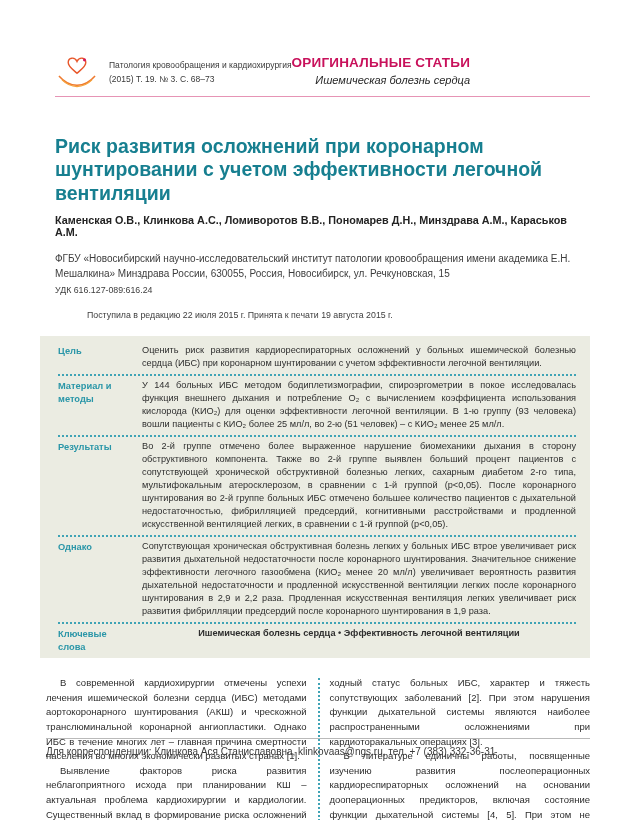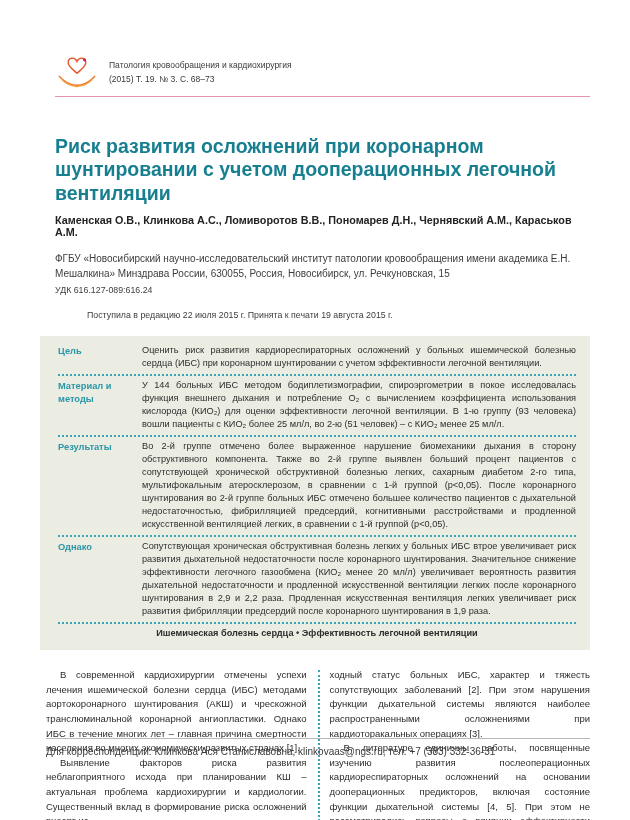--- a/index.html
+++ b/index.html
@@ -23,21 +23,21 @@
   .header-divider { height:1px; background:rgba(200,17,91,.45); margin:2px 0 0 15px; }
 
   
   .article-title { margin:38px 0 0 15px; width:537px; font-size:19.5px; line-height:1.2; font-weight:bold; color:#177f90; }
   .article-authors { margin:9px 0 0 15px; font-size:10.8px; font-weight:bold; color:#232323; }
   .article-affiliation { margin:13px 0 0 15px; width:532px; font-size:10px; line-height:1.5; color:#3d3d3d; }
   .article-udk { margin:4px 0 0 15px; font-size:8.8px; color:#3d3d3d; }
   .article-received { margin:15px 0 0 15px; font-size:8.8px; color:#3d3d3d;padding-left:32px; }
 
   
-  .abstract { margin-top:16px; background:#ebece2; padding:5px 14px 6px 18px; }
+  .abstract { margin-top:16px; background:#ebece2; padding:5px 14px 0 18px; }
   .ab-row { display:flex; padding:3px 0 4px 0; border-bottom:2px dotted #3fa3b5; }
   .ab-row:last-child { border-bottom:none; }
   .ab-label { flex:0 0 84px; font-size:9.3px; font-weight:bold; color:#2a96a8; line-height:13px; padding-top:1px; padding-right:6px; }
   .ab-text { flex:1; font-size:9.2px; line-height:13px; color:#2e2e2e; text-align:justify; }
   .ab-text.keywords { text-align:center;font-weight:bold; }
 
   
   .body-columns { display:flex; margin:18px 0 0 6px; width:544px; }
   .col { flex:1; font-size:9.5px; line-height:14.6px; color:#2c2c2c; text-align:justify; }
   .col p.indent { text-indent:14px; }
@@ -62,25 +62,29 @@
             <path d="M4.5 26.5c6.5 7.5 14 10.5 20.5 10.5s14-3 20.5-10.5" stroke="#ef7a2f" fill="none" stroke-width="1.7"></path>
             <path d="M8 31c5 5 11 7.5 17 7.5" stroke="#f5a33c" fill="none" stroke-width="1.4"></path>
             <path d="M42 31c-5 5-11 7.5-17 7.5" stroke="#f5a33c" fill="none" stroke-width="1.4"></path>
           </svg>
         </div>
         <div class="journal-info">
           <div>Патология кровообращения и кардиохирургия</div>
           <div>(2015) Т. 19. № 3. С. 68–73</div>
         </div>
       </div>
+      <div class="header-right">
+        <div class="section-label">ОРИГИНАЛЬНЫЕ СТАТЬИ</div>
+        <div class="section-subtitle">Ишемическая болезнь сердца</div>
+      </div>
     </div>
     <div class="header-divider"></div>
 
-    <h1 class="article-title">Риск развития осложнений при коронарном шунтировании с учетом дооперационных легочной вентиляции</h1>
-    <div class="article-authors">Каменская О.В., Клинкова А.С., Ломиворотов В.В., Пономарев Д.Н., Чернявский А.М., Караськов А.М.</div>
+    <h1 class="article-title">Риск развития осложнений при коронарном шунтировании с учетом эффективности легочной вентиляции</h1>
+    <div class="article-authors">Каменская О.В., Клинкова А.С., Ломиворотов В.В., Пономарев Д.Н., Минздрава А.М., Караськов А.М.</div>
     <div class="article-affiliation">ФГБУ «Новосибирский научно-исследовательский институт патологии кровообращения имени академика Е.Н. Мешалкина» Минздрава России, 630055, Россия, Новосибирск, ул. Речкуновская, 15</div>
     <div class="article-udk">УДК 616.127-089:616.24</div>
     <div class="article-received">Поступила в редакцию 22 июля 2015 г. Принята к печати 19 августа 2015 г.</div>
 
     <div class="abstract">
       <div class="ab-row">
         <div class="ab-label">Цель</div>
         <div class="ab-text">Оценить риск развития кардиореспираторных осложнений у больных ишемической болезнью сердца (ИБС) при коронарном шунтировании с учетом эффективности легочной вентиляции.</div>
       </div>
       <div class="ab-row">
@@ -89,20 +93,21 @@
       </div>
       <div class="ab-row">
         <div class="ab-label">Результаты</div>
         <div class="ab-text">Во 2-й группе отмечено более выраженное нарушение биомеханики дыхания в сторону обструктивного компонента. Также во 2-й группе выявлен больший процент пациентов с сопутствующей хронической обструктивной болезнью легких, сахарным диабетом 2-го типа, мультифокальным атеросклерозом, в сравнении с 1-й группой (p&lt;0,05). После коронарного шунтирования во 2-й группе больных ИБС отмечено большее количество пациентов с дыхательной недостаточностью, фибрилляцией предсердий, когнитивными расстройствами и продленной искусственной вентиляцией легких, в сравнении с 1-й группой (p&lt;0,05).</div>
       </div>
       <div class="ab-row">
         <div class="ab-label">Однако</div>
         <div class="ab-text">Сопутствующая хроническая обструктивная болезнь легких у больных ИБС втрое увеличивает риск развития дыхательной недостаточности после коронарного шунтирования. Значительное снижение эффективности легочного газообмена (КИО₂ менее 20 мл/л) увеличивает вероятность развития дыхательной недостаточности и продленной искусственной вентиляции легких после коронарного шунтирования в 2,9 и 2,2 раза. Продленная искусственная вентиляция легких увеличивает риск развития фибрилляции предсердий после коронарного шунтирования в 1,9 раза.</div>
       </div>
       <div class="ab-row">
+        <div class="ab-label">Ключевые слова</div>
         <div class="ab-text keywords">Ишемическая болезнь сердца • Эффективность легочной вентиляции</div>
       </div>
     </div>
 
     <div class="body-columns">
       <div class="col">
         <p class="indent">В современной кардиохирургии отмечены успехи лечения ишемической болезни сердца (ИБС) методами аортокоронарного шунтирования (АКШ) и чрескожной транслюминальной коронарной ангиопластики. Однако ИБС в течение многих лет – главная причина смертности населения во многих экономически развитых странах [1].</p>
         <p class="indent">Выявление факторов риска развития неблагоприятного исхода при планировании КШ – актуальная проблема кардиохирургии и кардиологии. Существенный вклад в формирование риска осложнений вносят ис-</p>
       </div>
       <div class="col-divider"></div>

